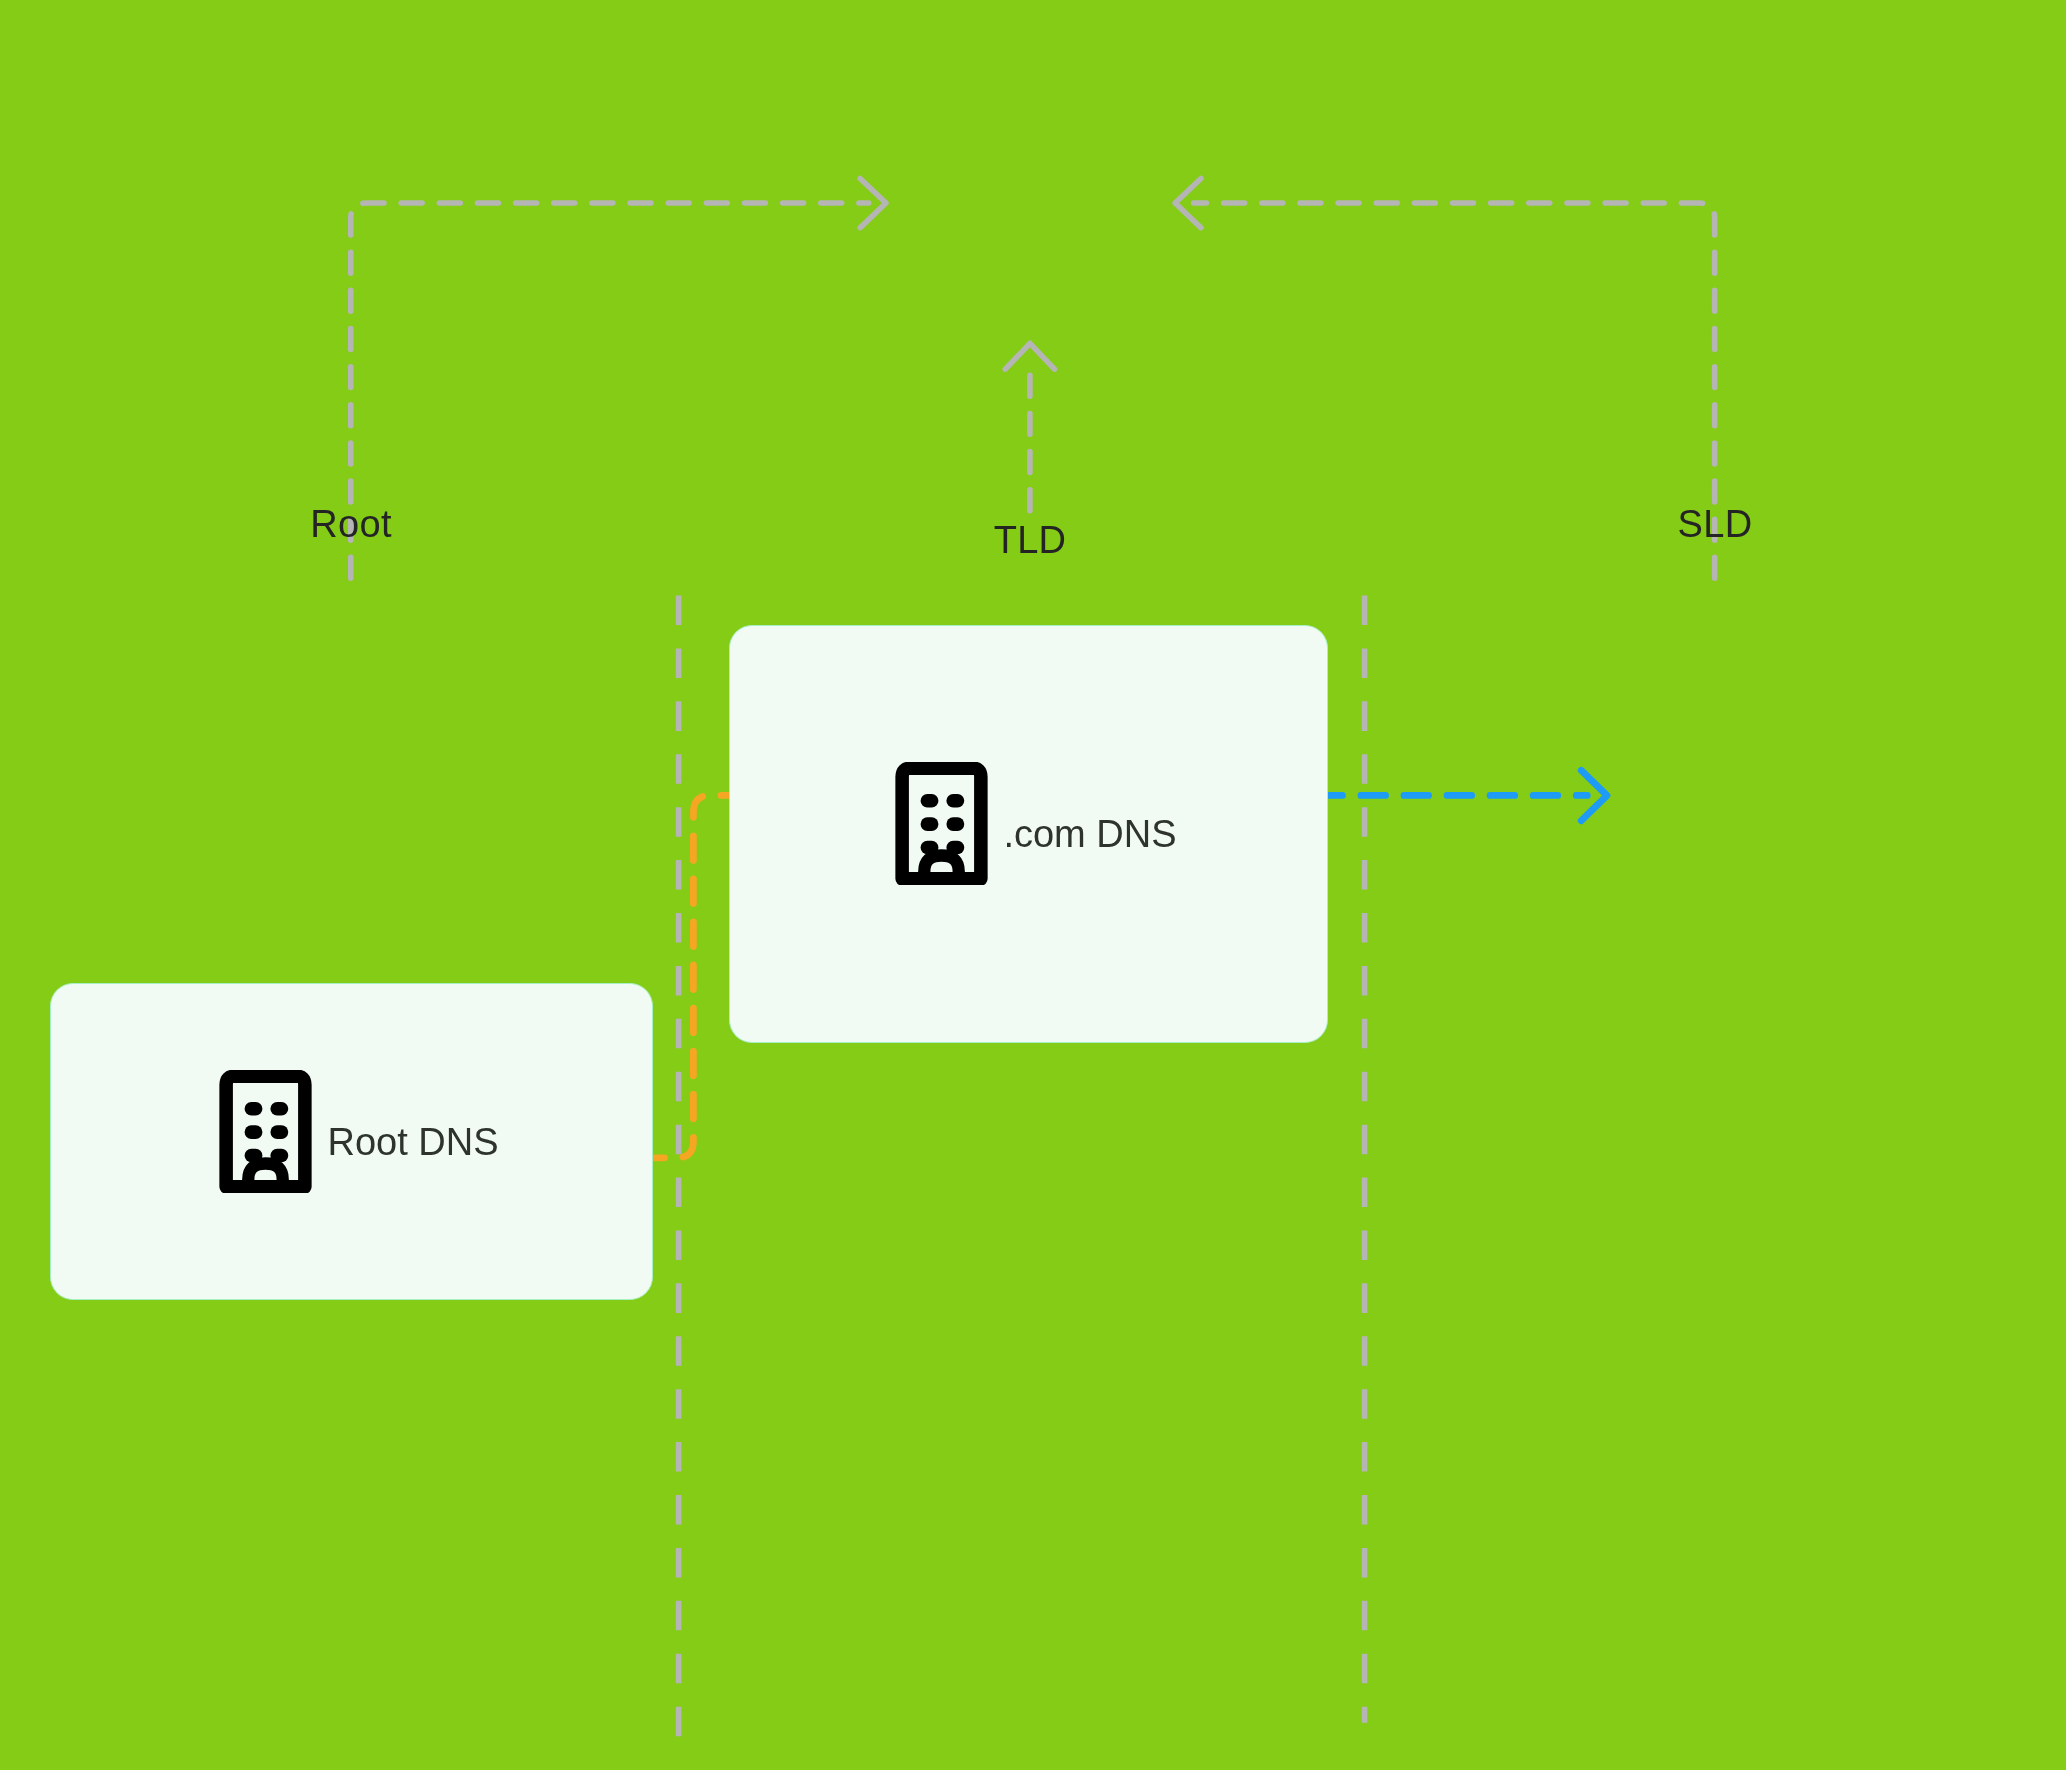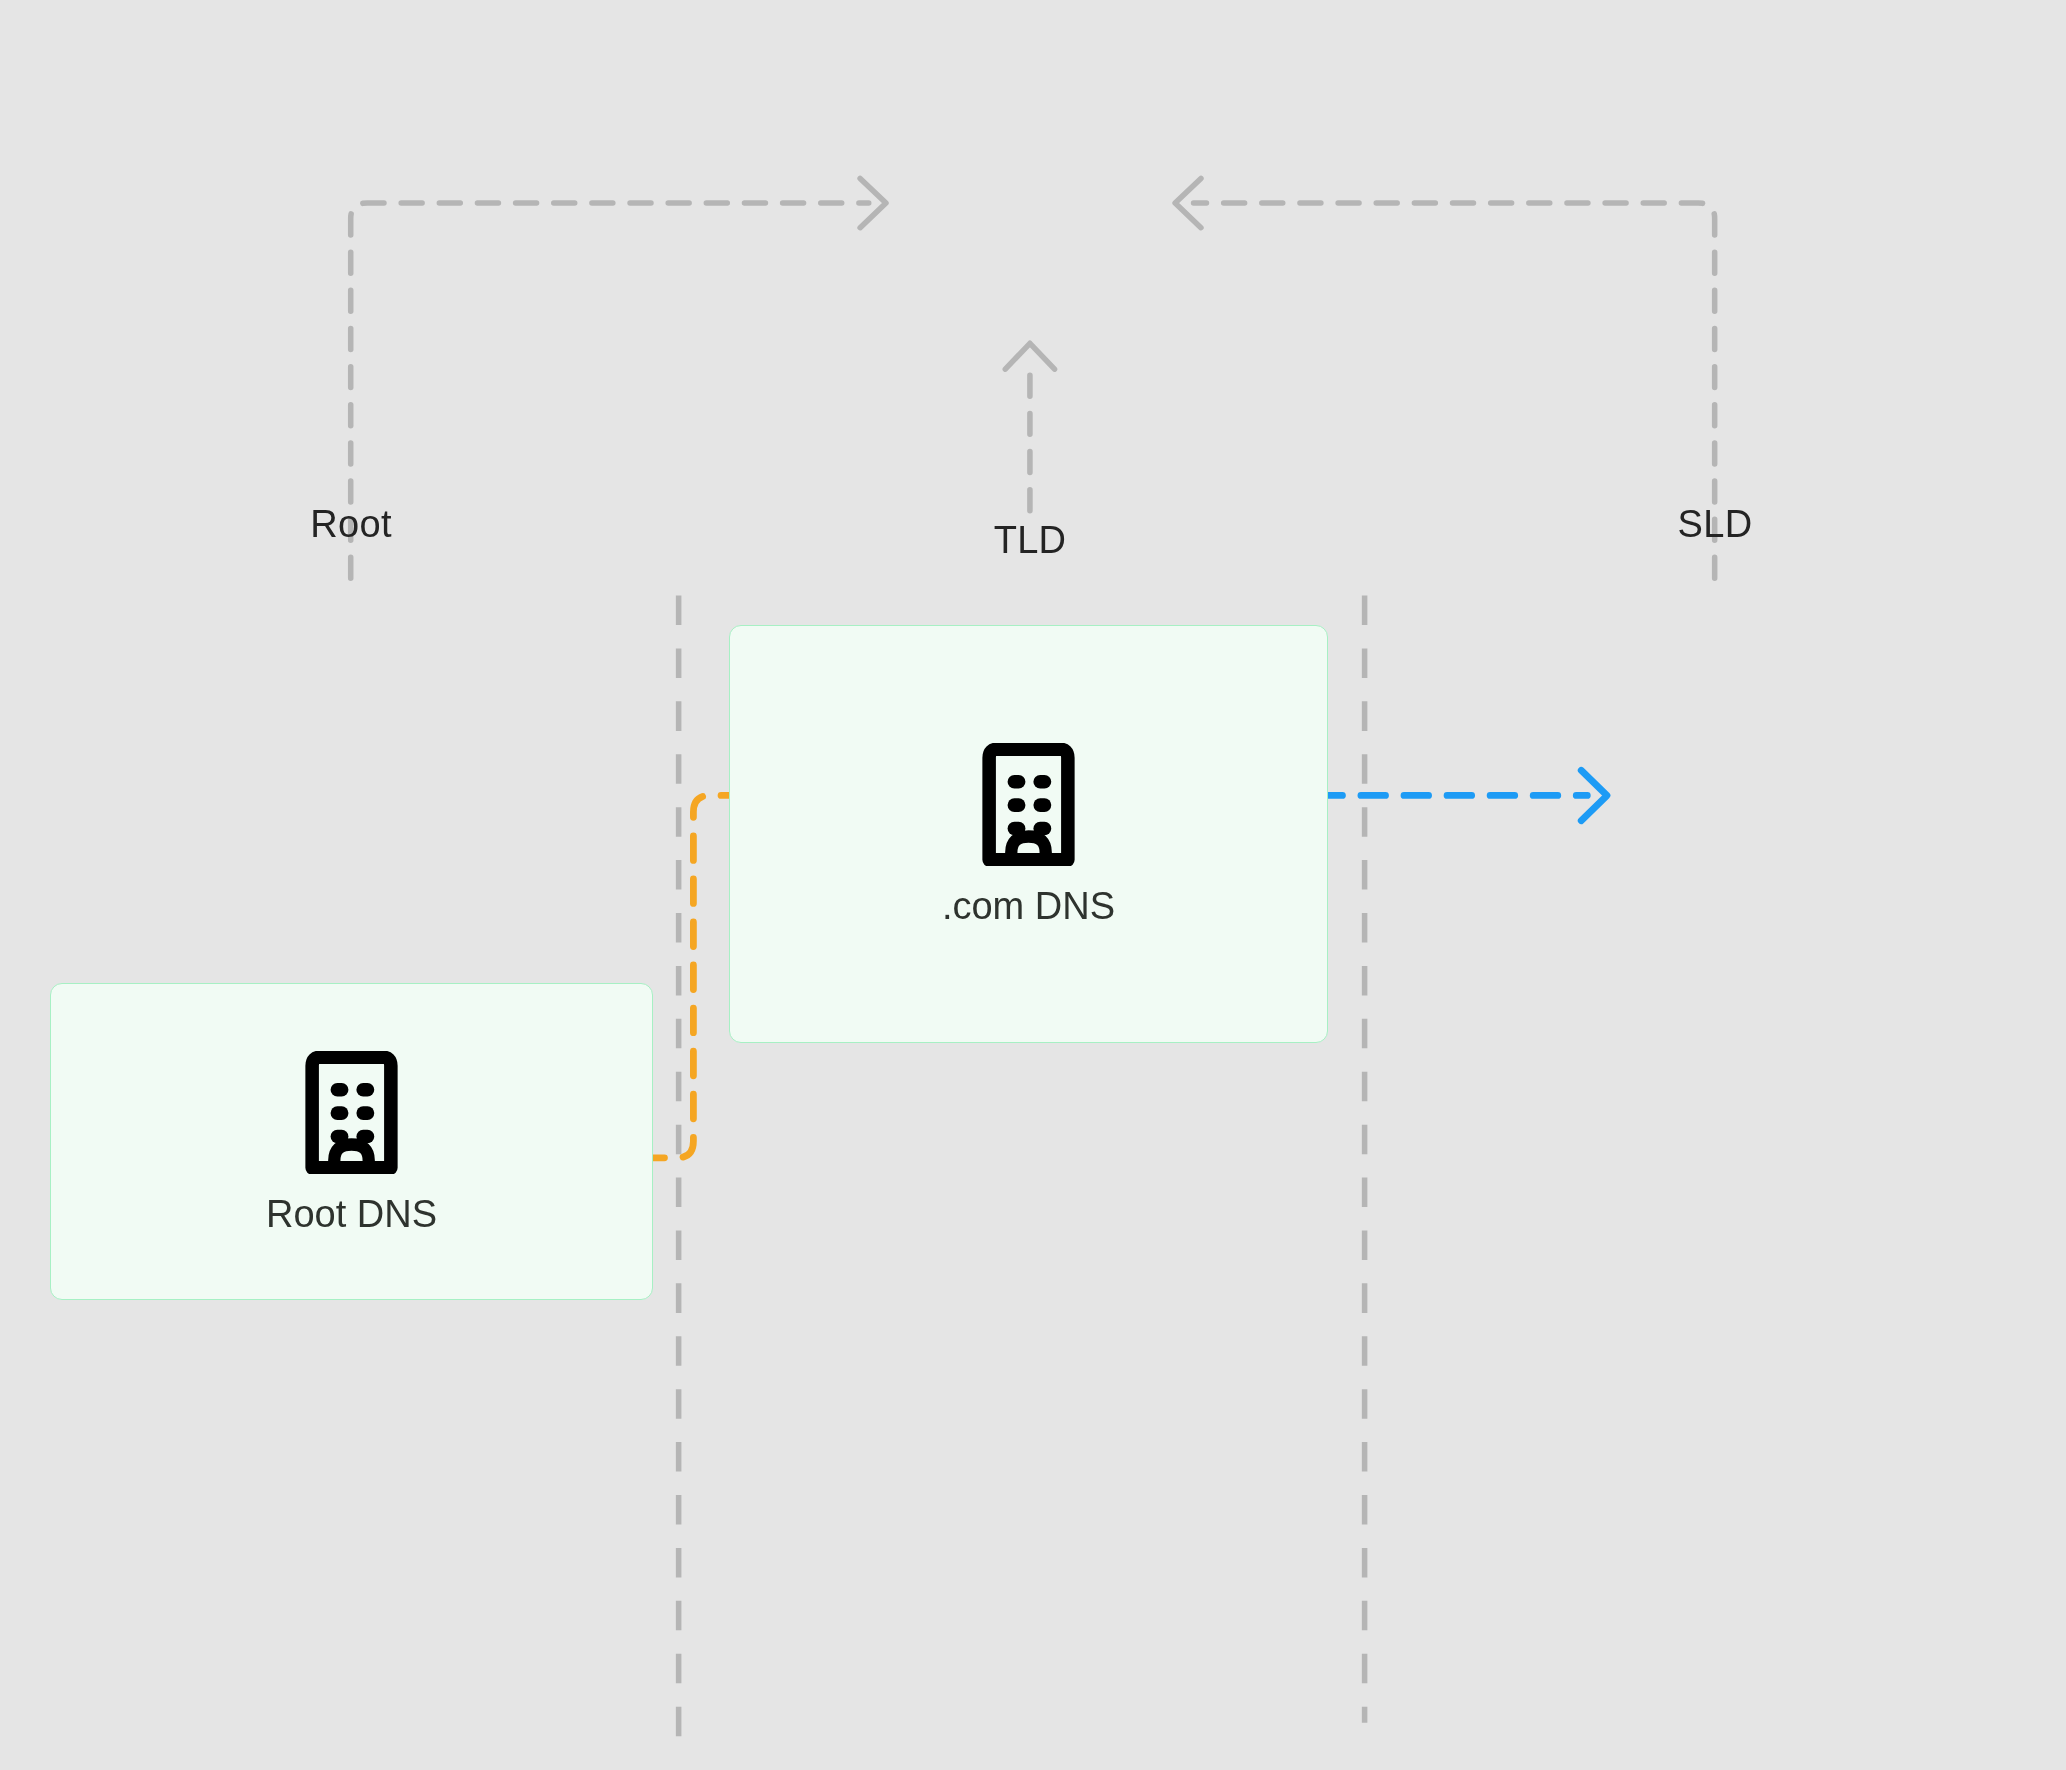--- a/index.html
+++ b/index.html
@@ -8,21 +8,21 @@
     padding: 0;
     background: #000000;
   }
   body {
     font-family: "Liberation Sans", sans-serif;
   }
   #stage {
     position: relative;
     width: 2066px;
     height: 1770px;
-    background: #e5e5e5;
+    background: #84cc16;
     overflow: hidden;
   }
   #diagram-svg {
     position: absolute;
     inset: 0;
     width: 2066px;
     height: 1770px;
     display: block;
   }
   
@@ -36,23 +36,23 @@
     white-space: nowrap;
     transform: translateX(-50%);
     user-select: none;
   }
   
   .node-card {
     position: absolute;
     box-sizing: border-box;
     background: #f1fbf4;
     border: 1.8px solid #a7f0c4;
-    border-radius: 12px;
+    border-radius: 23px;
     display: flex;
-    flex-direction: column;
+    flex-direction: row;
     align-items: center;
     justify-content: center;
   }
   .node-icon {
     display: block;
     width: 123px;
     height: 123px;
     margin-bottom: 21px;
   }
   .node-label {

